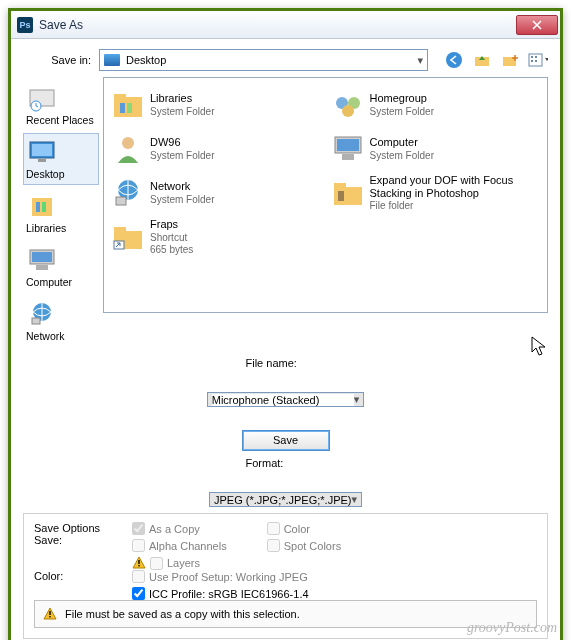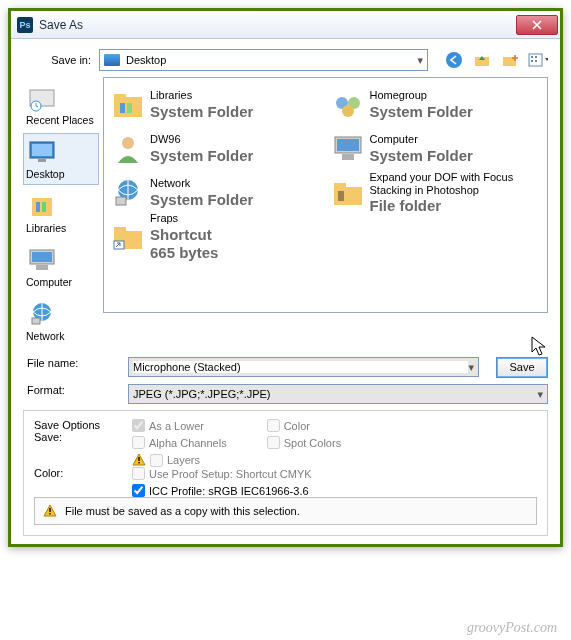--- a/index.html
+++ b/index.html
@@ -22,27 +22,27 @@
 .places { width: 76px; display: flex; flex-direction: column; gap: 2px; padding: 2px 0; }
 .place { display: flex; flex-direction: column; align-items: flex-start; padding: 4px 2px; cursor: pointer; border: 1px solid transparent; }
 .place.selected { background: #e8f0fa; border: 1px solid #a8c0e0; }
 .place-icon { width: 32px; height: 28px; margin-bottom: 2px; }
 .place-label { font-size: 10.5px; text-align: center; }
 .filepane { flex: 1; border: 1px solid #9aaabf; background: #fff; height: 236px; padding: 6px; display: grid; grid-template-columns: 1fr 1fr; grid-auto-rows: 42px; gap: 2px 8px; align-content: start; overflow: hidden; }
 .file-item { display: flex; align-items: center; gap: 6px; padding: 2px; cursor: pointer; }
 .file-icon { width: 32px; height: 32px; flex: 0 0 32px; }
 .file-text { display: flex; flex-direction: column; line-height: 1.2; }
 .file-name { color: #000; }
-.file-sub { color: #6a6a6a; font-size: 15px; font-weight: bold; }
+.file-sub { color: #6a6a6a; font-size: 10px; }
 .below { margin-top: 8px; }
-.field-row { display: flex; margin-bottom: 6px; gap: 17px; }
+.field-row { display: flex; align-items: center; margin-bottom: 6px; gap: 23px; flex-direction: column; }
 .field-label { width: 88px; padding-left: 4px; }
 .text-combo { flex: 1; height: 20px; border: 1px solid #7a9ac0; background: #e5e5e5; display: flex; align-items: center; padding: 0 4px; }
 .text-combo input { border: none; outline: none; flex: 1; font-size: 11px; }
-.btn { width: 52px; height: 21px; border: 1px solid #7a7a7a; background: linear-gradient(#fefefe,#e5e5e5); cursor: pointer; text-align: center; line-height: 19px; }
+.btn { width: 88px; height: 21px; border: 1px solid #7a7a7a; background: linear-gradient(#fefefe,#e5e5e5); cursor: pointer; text-align: center; line-height: 19px; }
 .btn.default { border: 1px solid #4f8ed0; box-shadow: 0 0 0 1px #6fb0f0 inset; }
 .groupbox { border: 1px solid #d0d0d0; margin-top: 6px; padding: 8px 10px 10px 10px; position: relative; }
 .group-title { color: #000; }
 .optcol { display: flex; flex-direction: column; gap: 4px; }
 .chk { display: flex; align-items: center; gap: 4px; color: #808080; }
 .chk.enabled { color: #000; }
 .chk input { width: 13px; height: 13px; }
 .warn { display: inline-flex; width: 14px; height: 14px; align-items: center; justify-content: center; }
 .color-row { display: flex; }
 .color-label { width: 98px; }
@@ -256,21 +256,21 @@
 
     <div class="groupbox">
       <div style="display:flex;">
         <div style="width:98px;">
           <div class="group-title">Save Options</div>
           <div>Save:</div>
         </div>
         <div class="optcol">
           <label class="chk">
               <input type="checkbox" checked="" disabled="" style="">
-              <span>As a Lower</span>
+              <span>As a Copy</span>
             </label>
           <label class="chk">
               <input type="checkbox" disabled="" style="">
               <span>Alpha Channels</span>
             </label>
           <label class="chk">
             <span class="warn">
                 <svg width="14" height="14">
                   <path d="M7 1 L13 12 L1 12 Z" fill="#f5c030" stroke="#b08000"></path>
                   <rect x="6.3" y="4" width="1.4" height="4" fill="#000"></rect>
@@ -291,25 +291,25 @@
               <span>Spot Colors</span>
             </label>
         </div>
       </div>
 
       <div class="color-row">
         <div class="color-label">Color:</div>
         <div class="color-opts">
           <label class="chk">
               <input type="checkbox" disabled="" style="">
-              <span>Use Proof Setup:   Shortcut CMYK</span>
+              <span>Use Proof Setup:   Working JPEG</span>
             </label>
           <label class="chk enabled">
               <input type="checkbox" checked="" style="">
-              <span>ICC Profile: sRGB IEC61966-3.6</span>
+              <span>ICC Profile: sRGB IEC61966-1.4</span>
             </label>
         </div>
       </div>
 
 
       <div class="msgbox">
         <span class="warn">
             <svg width="14" height="14">
               <path d="M7 1 L13 12 L1 12 Z" fill="#f5c030" stroke="#b08000"></path>
               <rect x="6.3" y="4" width="1.4" height="4" fill="#000"></rect>

